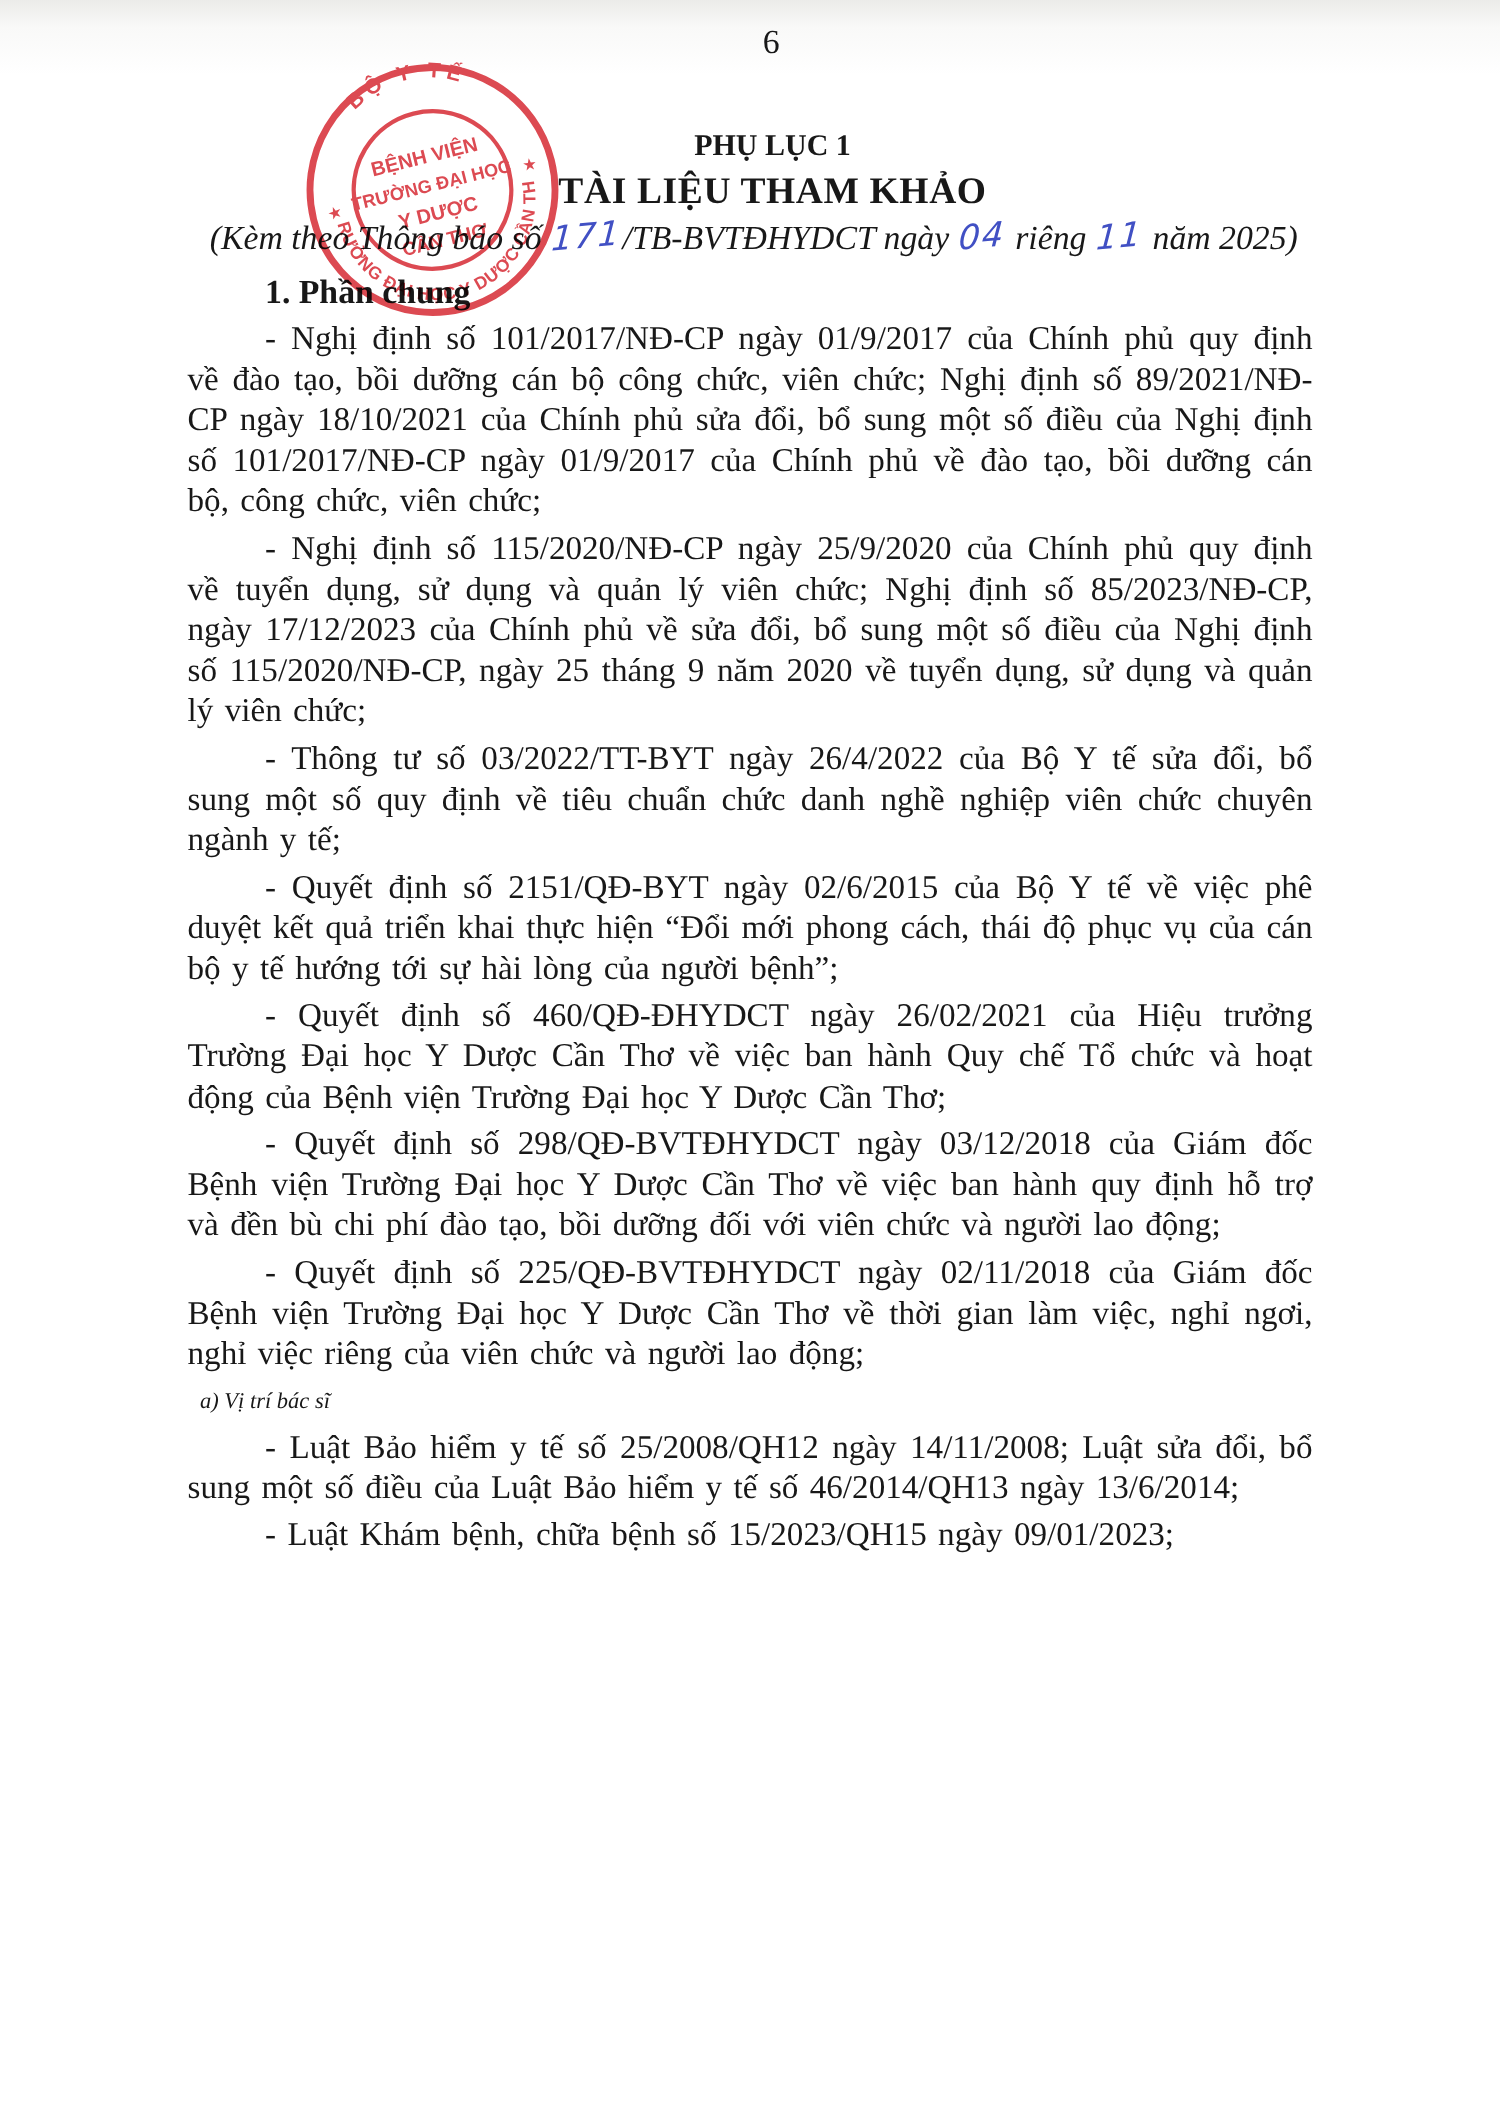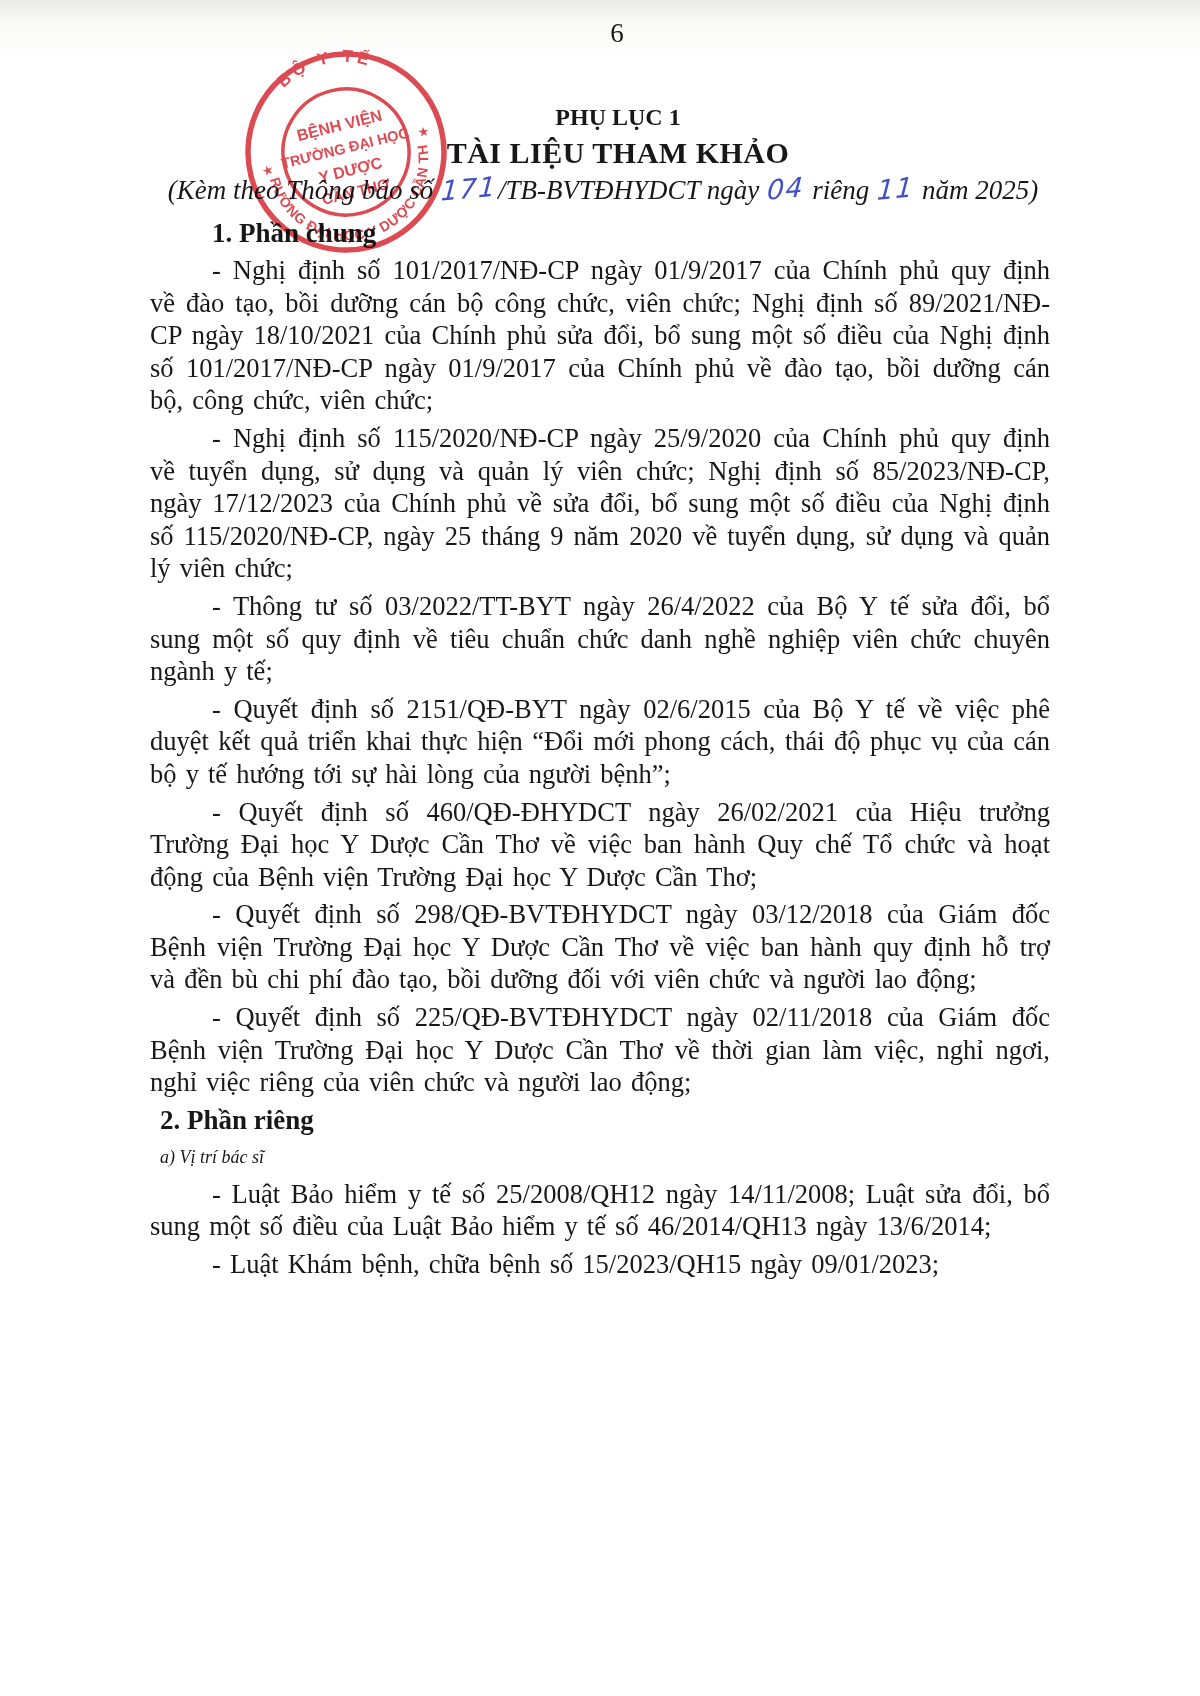--- a/index.html
+++ b/index.html
@@ -87,21 +87,20 @@
 
     <div class="body">
       <div class="h1">1. Phần chung</div>
       <p>- Nghị định số 101/2017/NĐ-CP ngày 01/9/2017 của Chính phủ quy định về đào tạo, bồi dưỡng cán bộ công chức, viên chức; Nghị định số 89/2021/NĐ-CP ngày 18/10/2021 của Chính phủ sửa đổi, bổ sung một số điều của Nghị định số 101/2017/NĐ-CP ngày 01/9/2017 của Chính phủ về đào tạo, bồi dưỡng cán bộ, công chức, viên chức;</p>
       <p>- Nghị định số 115/2020/NĐ-CP ngày 25/9/2020 của Chính phủ quy định về tuyển dụng, sử dụng và quản lý viên chức; Nghị định số 85/2023/NĐ-CP, ngày 17/12/2023 của Chính phủ về sửa đổi, bổ sung một số điều của Nghị định số 115/2020/NĐ-CP, ngày 25 tháng 9 năm 2020 về tuyển dụng, sử dụng và quản lý viên chức;</p>
       <p>- Thông tư số 03/2022/TT-BYT ngày 26/4/2022 của Bộ Y tế sửa đổi, bổ sung một số quy định về tiêu chuẩn chức danh nghề nghiệp viên chức chuyên ngành y tế;</p>
       <p>- Quyết định số 2151/QĐ-BYT ngày 02/6/2015 của Bộ Y tế về việc phê duyệt kết quả triển khai thực hiện “Đổi mới phong cách, thái độ phục vụ của cán bộ y tế hướng tới sự hài lòng của người bệnh”;</p>
       <p>- Quyết định số 460/QĐ-ĐHYDCT ngày 26/02/2021 của Hiệu trưởng Trường Đại học Y Dược Cần Thơ về việc ban hành Quy chế Tổ chức và hoạt động của Bệnh viện Trường Đại học Y Dược Cần Thơ;</p>
       <p>- Quyết định số 298/QĐ-BVTĐHYDCT ngày 03/12/2018 của Giám đốc Bệnh viện Trường Đại học Y Dược Cần Thơ về việc ban hành quy định hỗ trợ và đền bù chi phí đào tạo, bồi dưỡng đối với viên chức và người lao động;</p>
       <p>- Quyết định số 225/QĐ-BVTĐHYDCT ngày 02/11/2018 của Giám đốc Bệnh viện Trường Đại học Y Dược Cần Thơ về thời gian làm việc, nghỉ ngơi, nghỉ việc riêng của viên chức và người lao động;</p>
-      <div class="h2">2. Phần riêng</div>
       <div class="ha">a) Vị trí bác sĩ</div>
       <p>- Luật Bảo hiểm y tế số 25/2008/QH12 ngày 14/11/2008; Luật sửa đổi, bổ sung một số điều của Luật Bảo hiểm y tế số 46/2014/QH13 ngày 13/6/2014;</p>
       <p>- Luật Khám bệnh, chữa bệnh số 15/2023/QH15 ngày 09/01/2023;</p>
     </div>
   </div>
 
   <div class="stamp">
     <svg width="212" height="212" viewBox="0 0 212 212">
       <defs>
         <path id="arcTop" d="M 25.6,96 A 80,80 0 0 1 186.4,96"></path>

